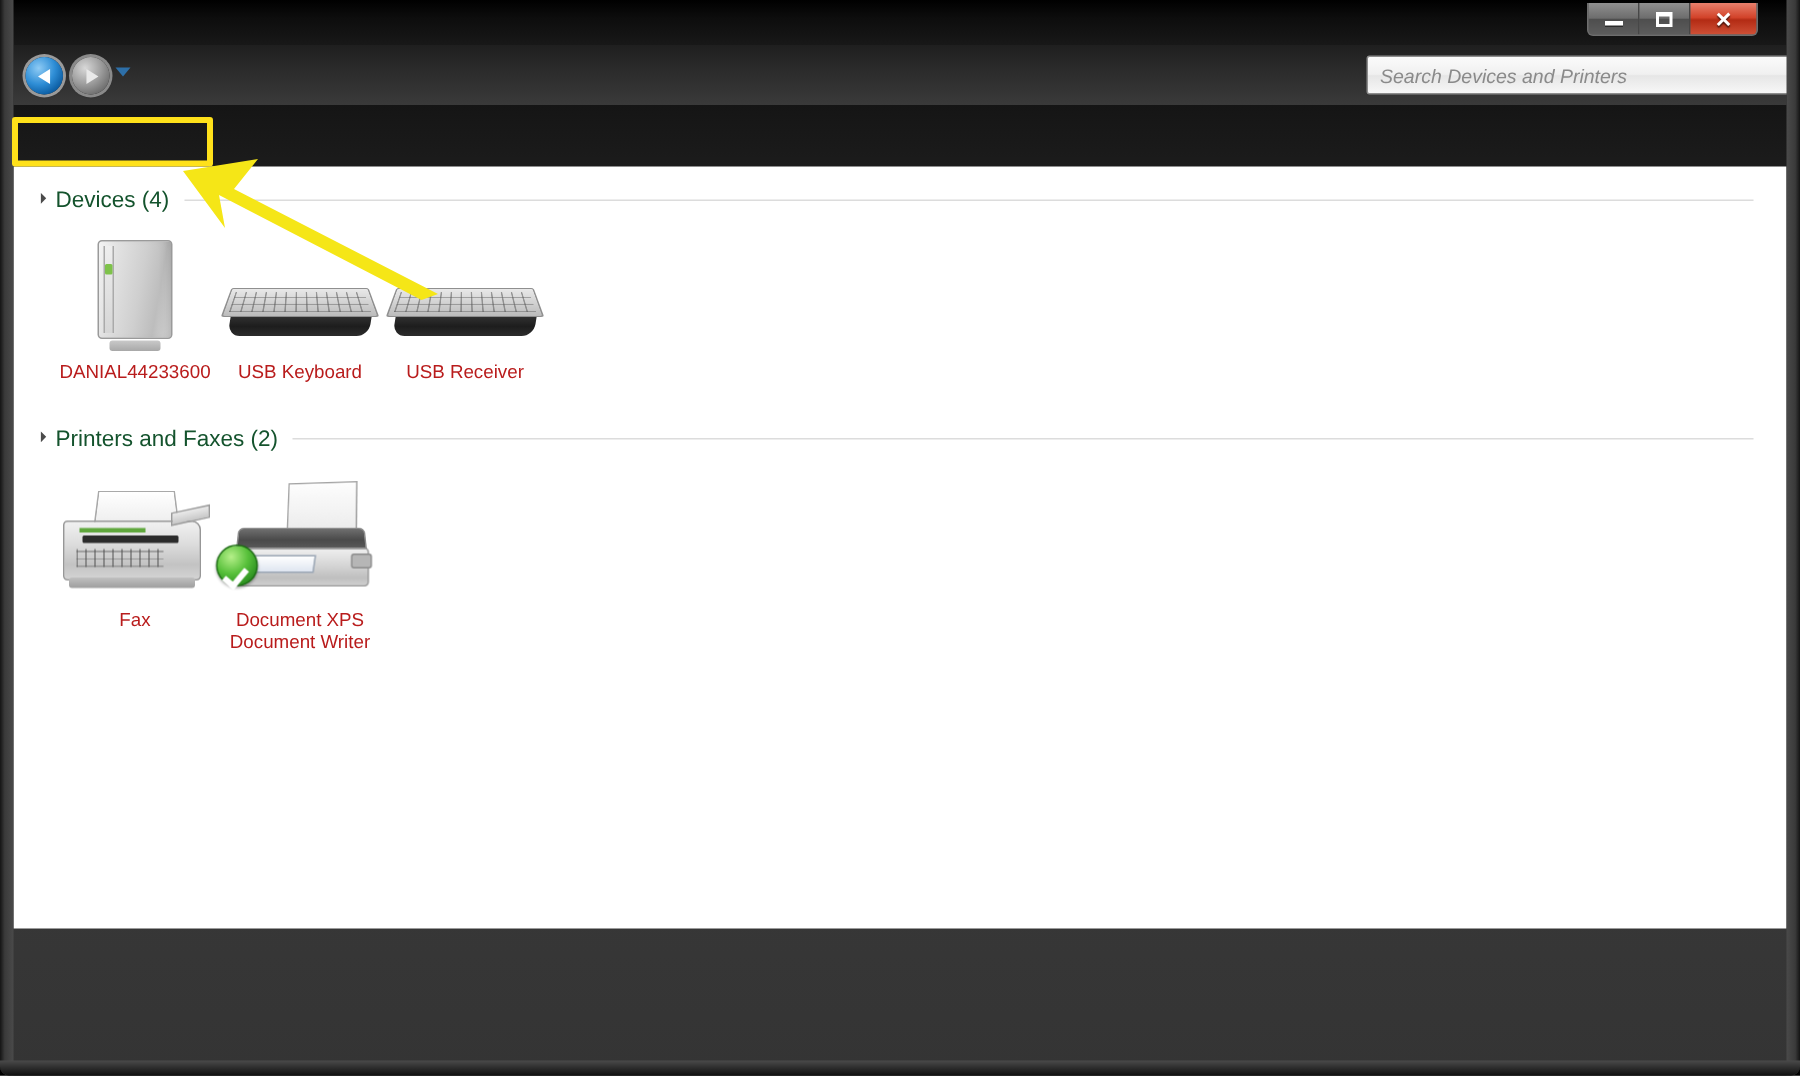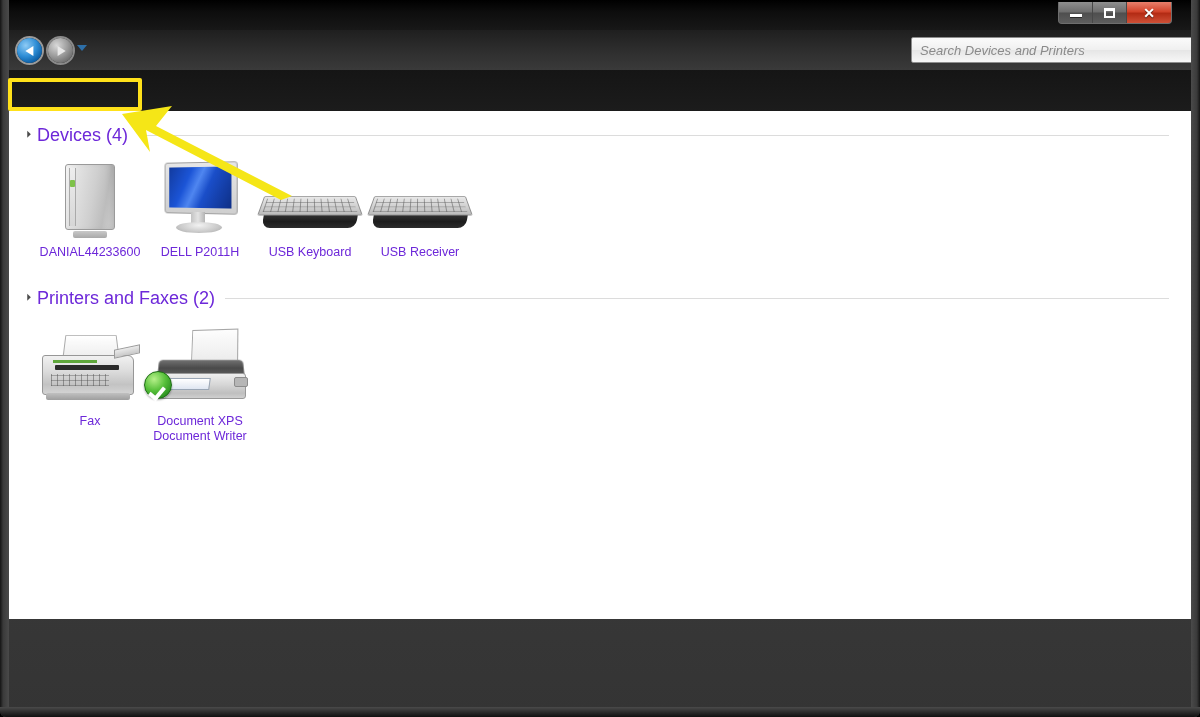--- a/index.html
+++ b/index.html
@@ -172,29 +172,29 @@
   }
   .section-head {
     display:flex; align-items:center; padding-left:14px; margin-top:14px;
   }
   .tri {
     width:0;height:0; margin-right:9px;
     border-top:5px solid #4b4b4b; border-left:5px solid transparent; border-bottom:5px solid transparent;
     transform: rotate(45deg);
   }
   .section-title {
-    font-size:18px; color:#6d28d9; white-space:nowrap;
+    font-size:15px; color:#14532d; white-space:nowrap;
   }
   .section-rule { flex:1; height:1px; background:#dcdcdc; margin-left:10px; margin-right:22px; }
 
   .tiles { display:flex; padding-left:26px; padding-top:10px; }
   .tile { width:110px; display:flex; flex-direction:column; align-items:center; }
   .tile-icon { height:82px; display:flex; align-items:flex-end; justify-content:center; position:relative; }
   .tile-label {
-    margin-top:7px; font-size:12.5px; color:#6d28d9; text-align:center; line-height:15px; width:112px;
+    margin-top:7px; font-size:12.5px; color:#b91c1c; text-align:center; line-height:15px; width:112px;
   }
 
   
   .pc-tower { width:62px; height:74px; position:relative; }
   .pc-body {
     position:absolute; left:6px; top:0; width:50px; height:66px;
     background: linear-gradient(100deg,#f4f4f4 0%,#e2e2e2 22%,#cfcfcf 55%,#bdbdbd 78%,#d8d8d8 100%);
     border:1px solid #9a9a9a; border-radius:3px;
     box-shadow: inset -6px 0 8px -6px rgba(0,0,0,.25);
   }
@@ -379,32 +379,20 @@
           <div class="pc-tower">
             <div class="pc-body"></div>
             <div class="pc-strip"></div>
             <div class="pc-led"></div>
             <div class="pc-foot"></div>
           </div>
         </div>
         <div class="tile-label">DANIAL44233600</div>
       </div>
 
-      <div class="tile">
-        <div class="tile-icon">
-          <div class="monitor">
-            <div class="mon-screen">
-                <div class="mon-glass"></div>
-              </div>
-            <div class="mon-stand"></div>
-            <div class="mon-base"></div>
-          </div>
-        </div>
-        <div class="tile-label">DELL P2011H</div>
-      </div>
 
       <div class="tile">
         <div class="tile-icon">
           <div class="keyboard">
             <div class="kb-front"></div>
             <div class="kb-top">
                 <div class="kb-keys"></div>
               </div>
           </div>
         </div>

